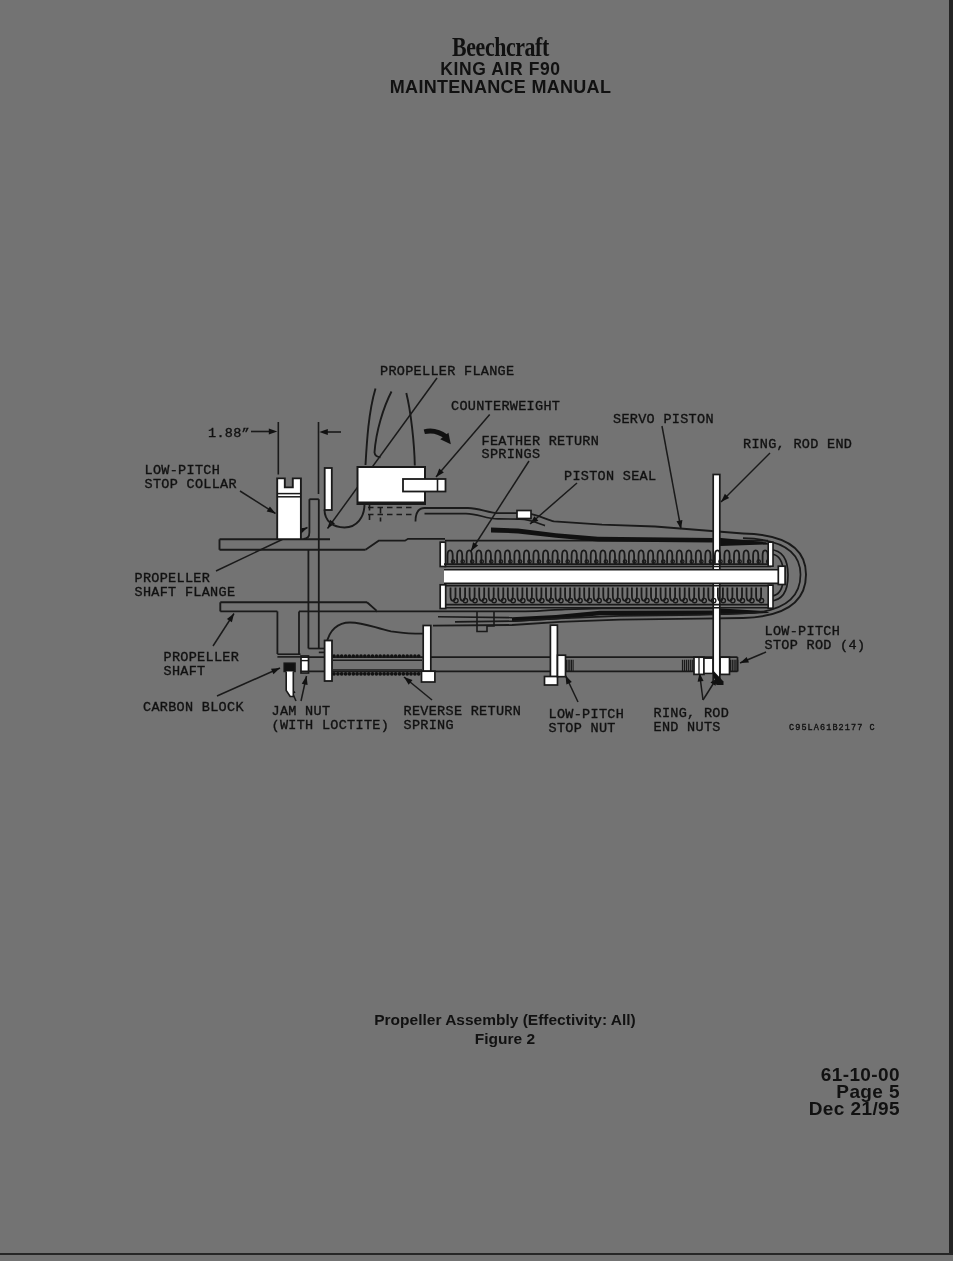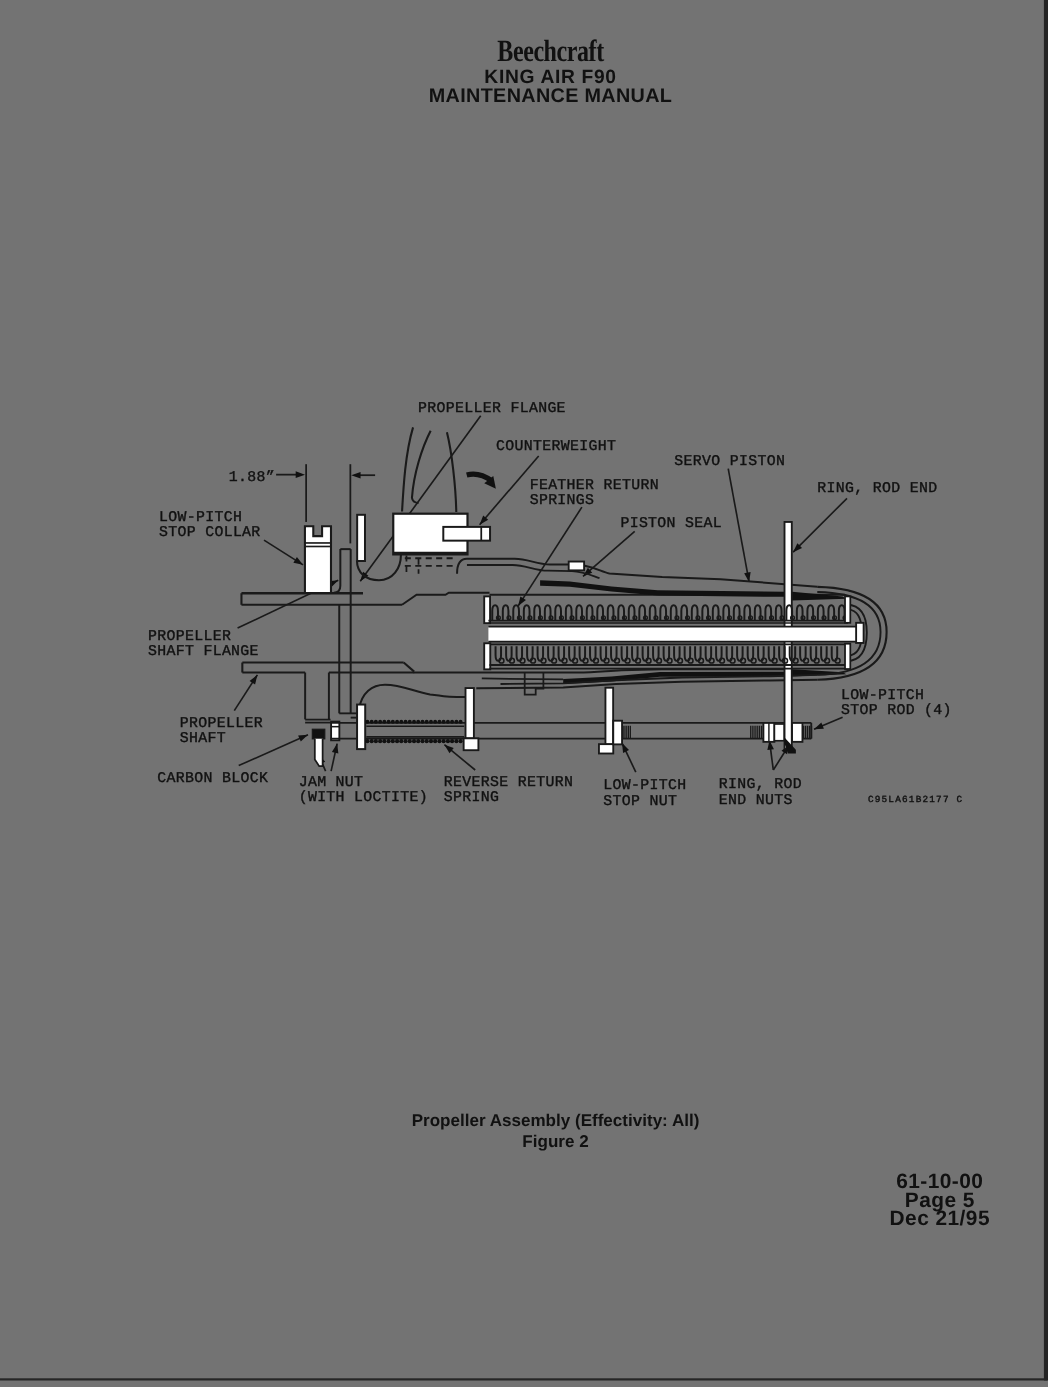--- a/index.html
+++ b/index.html
@@ -7,21 +7,21 @@
           font-family:"Liberation Sans", sans-serif; overflow:hidden; }
   .hdr { position:absolute; left:24px; width:953px; text-align:center; color:#111; }
   .logo { top:31px; font-family:"Liberation Serif", serif; font-weight:bold;
            font-size:28px; letter-spacing:-0.5px; transform:scaleX(0.78); }
   .h1 { top:59px; font-weight:bold; font-size:17.5px; letter-spacing:0.6px; }
   .h2 { top:77px; font-weight:bold; font-size:18px; letter-spacing:0.3px; }
   .cap1 { position:absolute; top:1011px; left:0; width:1010px; text-align:center;
           font-weight:bold; font-size:15.5px; color:#111; }
   .cap2 { position:absolute; top:1030px; left:0; width:1010px; text-align:center;
           font-weight:bold; font-size:15.5px; color:#111; }
-  .foot { position:absolute; right:53px; text-align:center; font-weight:bold;
+  .foot { position:absolute; right:53px; text-align:right; font-weight:bold;
            font-size:19px; line-height:17px; letter-spacing:0.4px; color:#111; }
   .edge-r { position:absolute; top:0; left:949.2px; width:3.8px; height:1255px; background:#242424; }
   .edge-b { position:absolute; top:1252.8px; left:0; width:952px; height:2.6px; background:#262626; }
 </style>
 </head>
 <body>
 <div class="page">
   <div class="hdr logo">Beechcraft</div>
   <div class="hdr h1">KING AIR F90</div>
   <div class="hdr h2">MAINTENANCE MANUAL</div>

